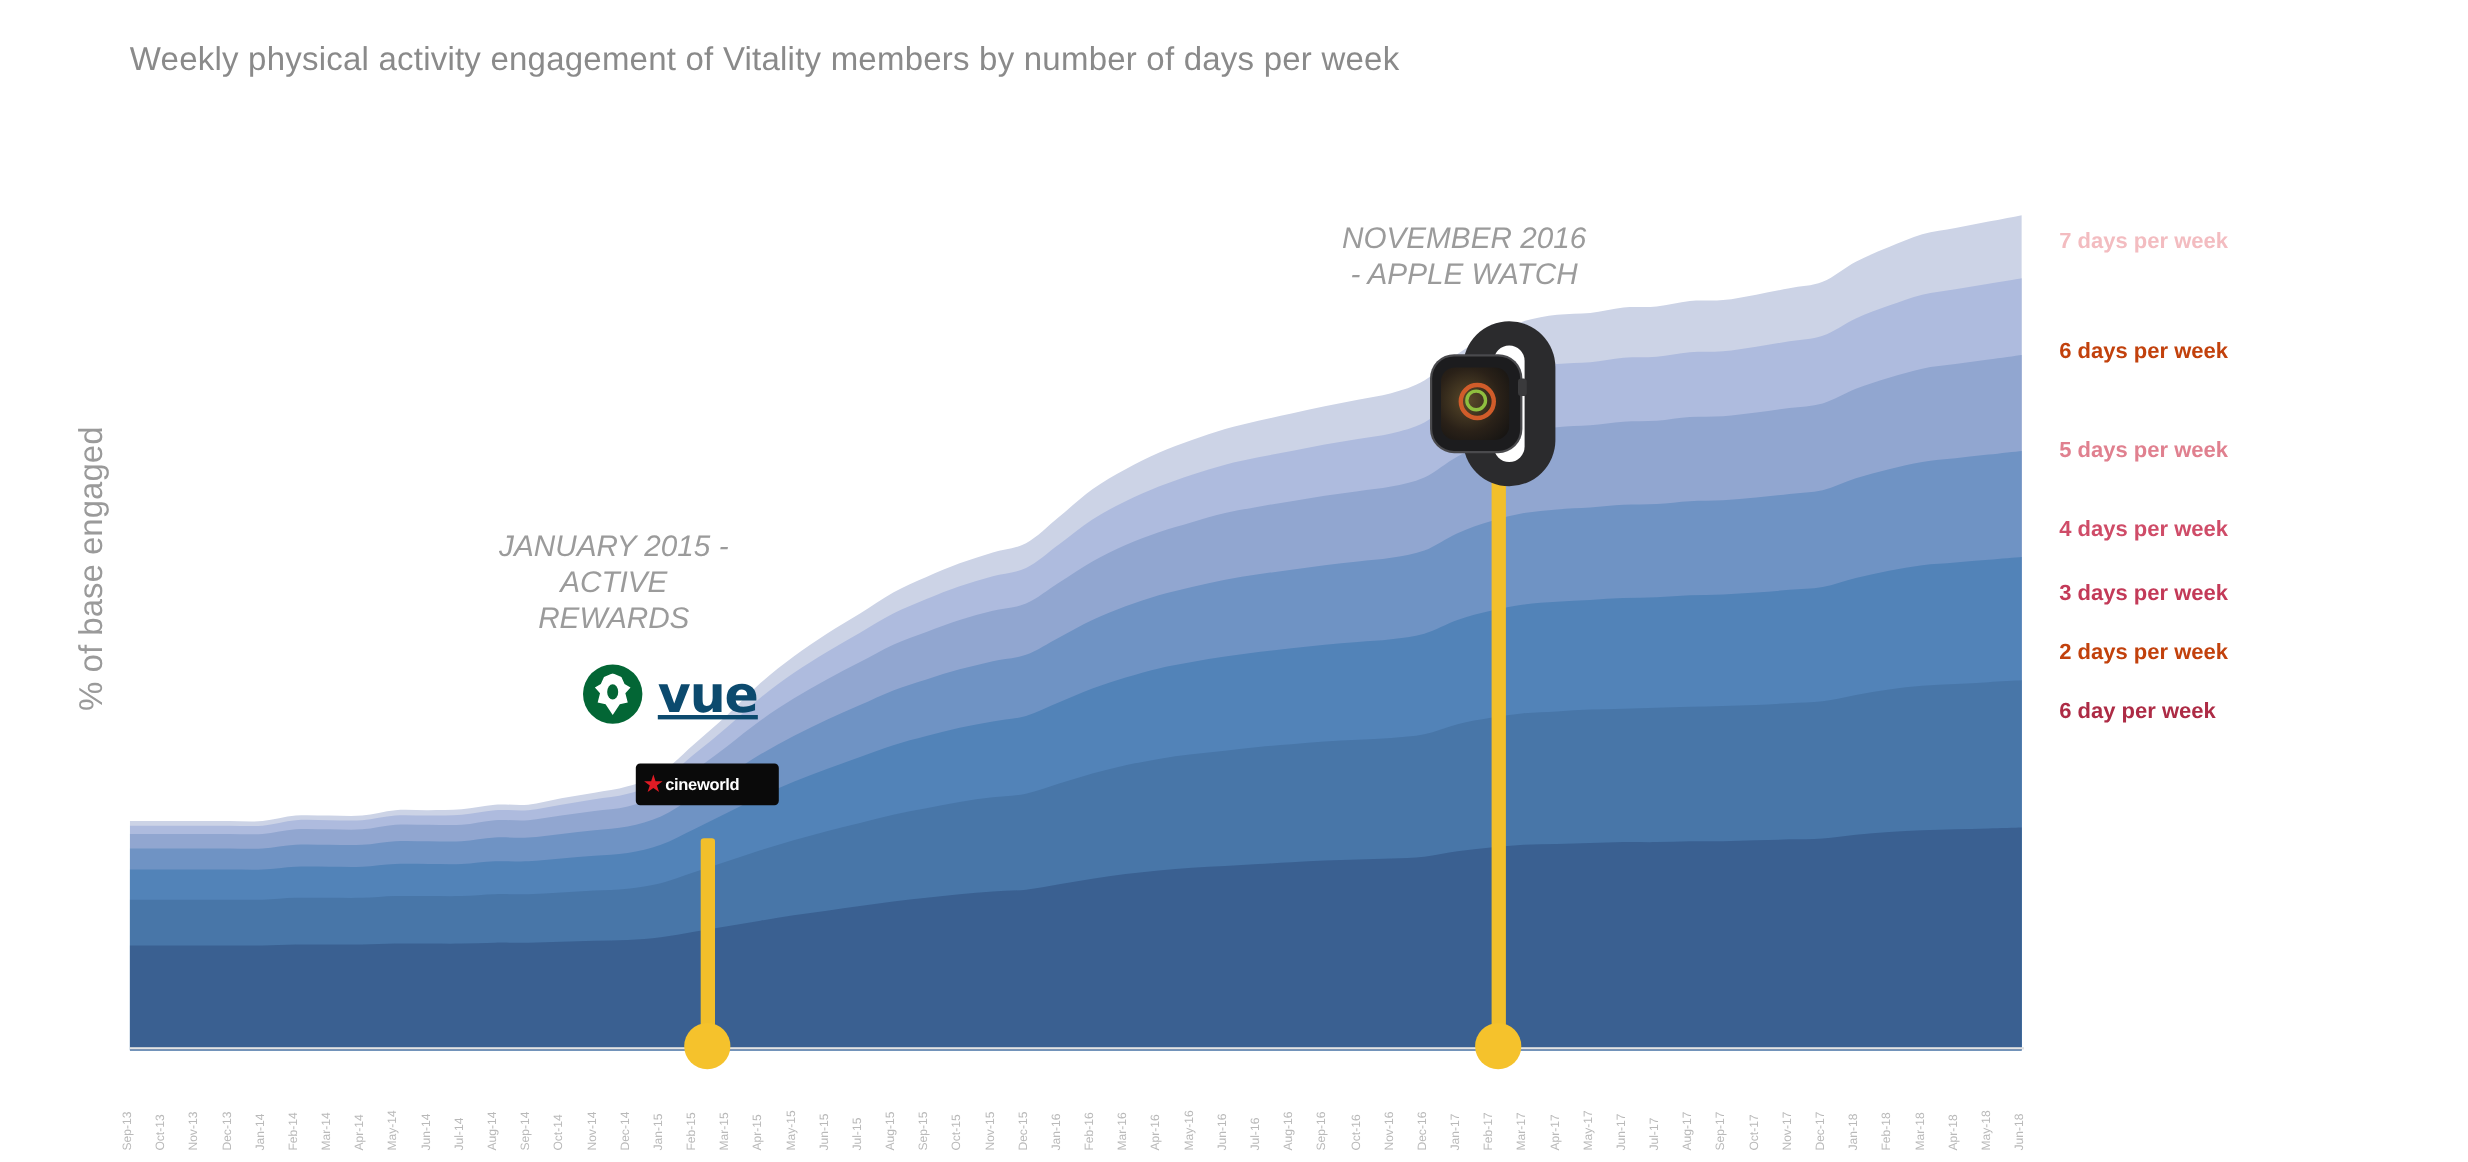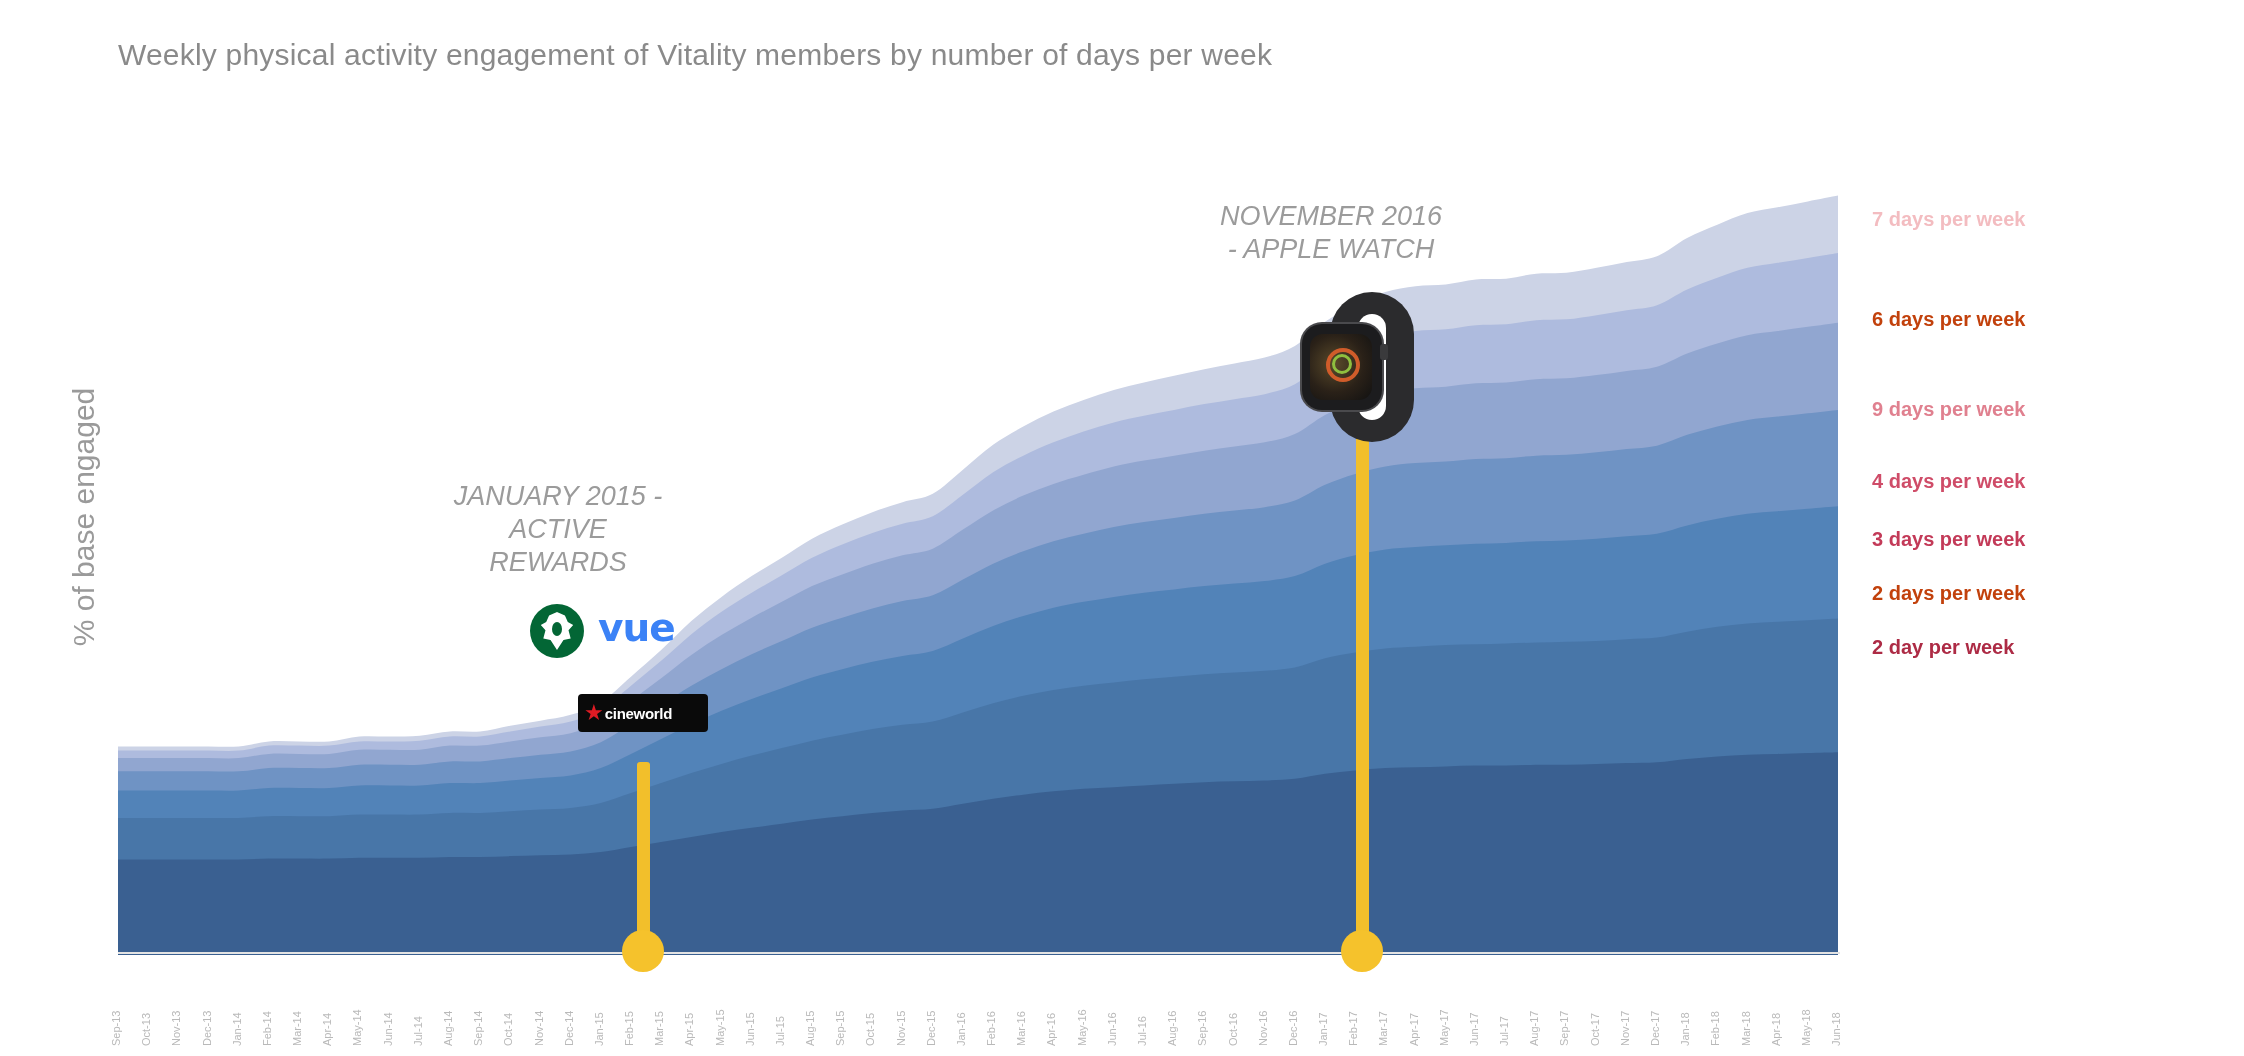--- a/index.html
+++ b/index.html
@@ -102,25 +102,26 @@
     clip-path:polygon(50% 0%,72% 9%,80% 26%,95% 34%,82% 48%,88% 70%,68% 74%,50% 100%,32% 74%,12% 70%,18% 48%,5% 34%,20% 26%,28% 9%);
   }
   .sbux::after{
     content:"";position:absolute;
     left:22px;top:18px;width:10px;height:14px;
     border-radius:50%;
     background:#036635;
   }
   .vue{
     position:absolute;left:128px;top:4px;
-    font-size:39px;font-weight:700;
-    color:#3b82f6;
+    font-size:46px;font-weight:700;
+    color:#0c4a6e;
     font-family:"DejaVu Sans", sans-serif;
     line-height:1;
     letter-spacing:-1px;
+    text-decoration:underline;
   }
   .cineworld{
     position:absolute;
     left:578px; top:694px;
     width:130px;height:38px;
     background:#0a0a0a;
     border-radius:4px;
     display:flex;align-items:center;
     overflow:hidden;
   }
@@ -282,25 +283,25 @@
     <div class="xtick" style="left: 1603.3px;">Feb-18</div>
     <div class="xtick" style="left: 1633.5px;">Mar-18</div>
     <div class="xtick" style="left: 1663.6px;">Apr-18</div>
     <div class="xtick" style="left: 1693.8px;">May-18</div>
     <div class="xtick" style="left: 1724px;">Jun-18</div>
   </div>
 
 <div class="legend" id="legend">
     <div class="legend-item" style="color: rgb(243, 188, 192); top: 58px;">7 days per week</div>
     <div class="legend-item" style="color: #c2410c; top: 158px;">6 days per week</div>
-    <div class="legend-item" style="color: rgb(224, 128, 143); top: 248px;">9 days per week</div>
+    <div class="legend-item" style="color: rgb(224, 128, 143); top: 248px;">5 days per week</div>
     <div class="legend-item" style="color: rgb(207, 76, 104); top: 320px;">4 days per week</div>
     <div class="legend-item" style="color: rgb(195, 58, 88); top: 378px;">3 days per week</div>
     <div class="legend-item" style="color: #c2410c; top: 432px;">2 days per week</div>
-    <div class="legend-item" style="color: rgb(173, 43, 69); top: 486px;">2 day per week</div>
+    <div class="legend-item" style="color: rgb(173, 43, 69); top: 486px;">6 day per week</div>
   </div>
 
 <div class="stem stem-jan"></div>
 <div class="dot dot-jan"></div>
 
 <div class="stem stem-nov"></div>
 <div class="dot dot-nov"></div>
 
 <div class="anno anno-jan">JANUARY 2015 -
 ACTIVE

